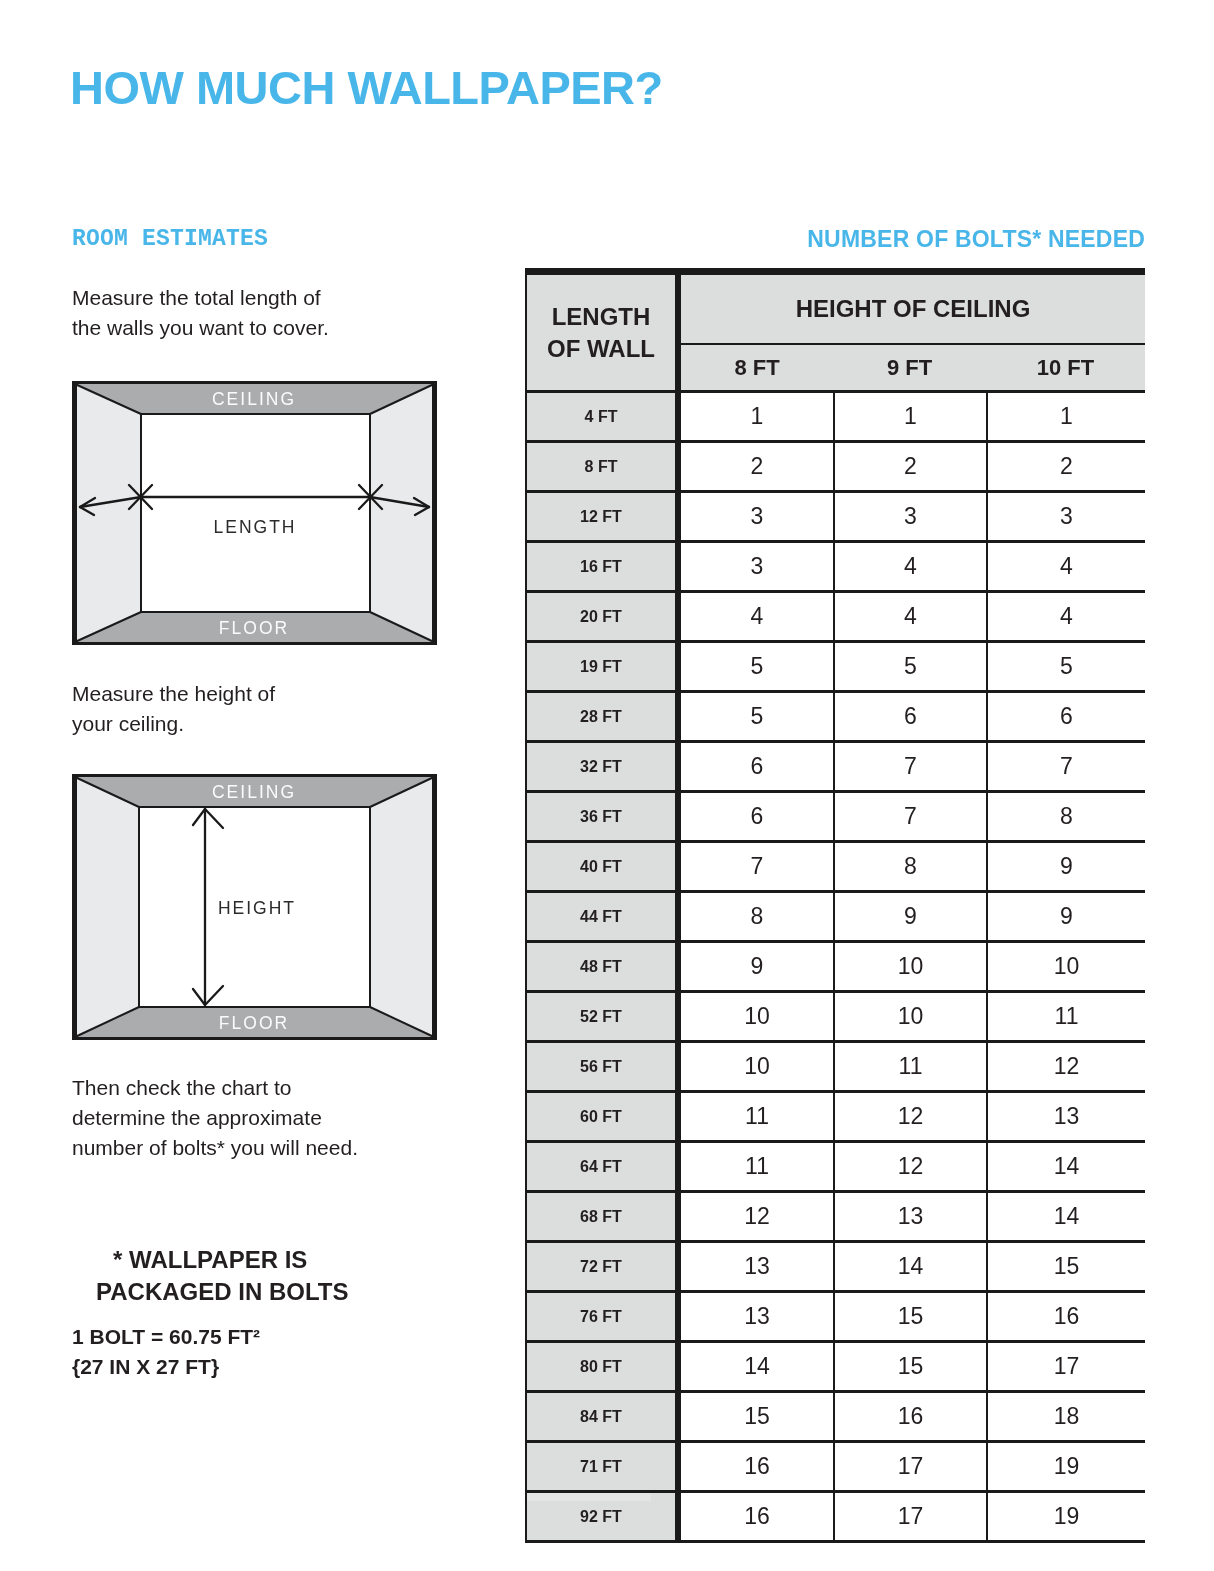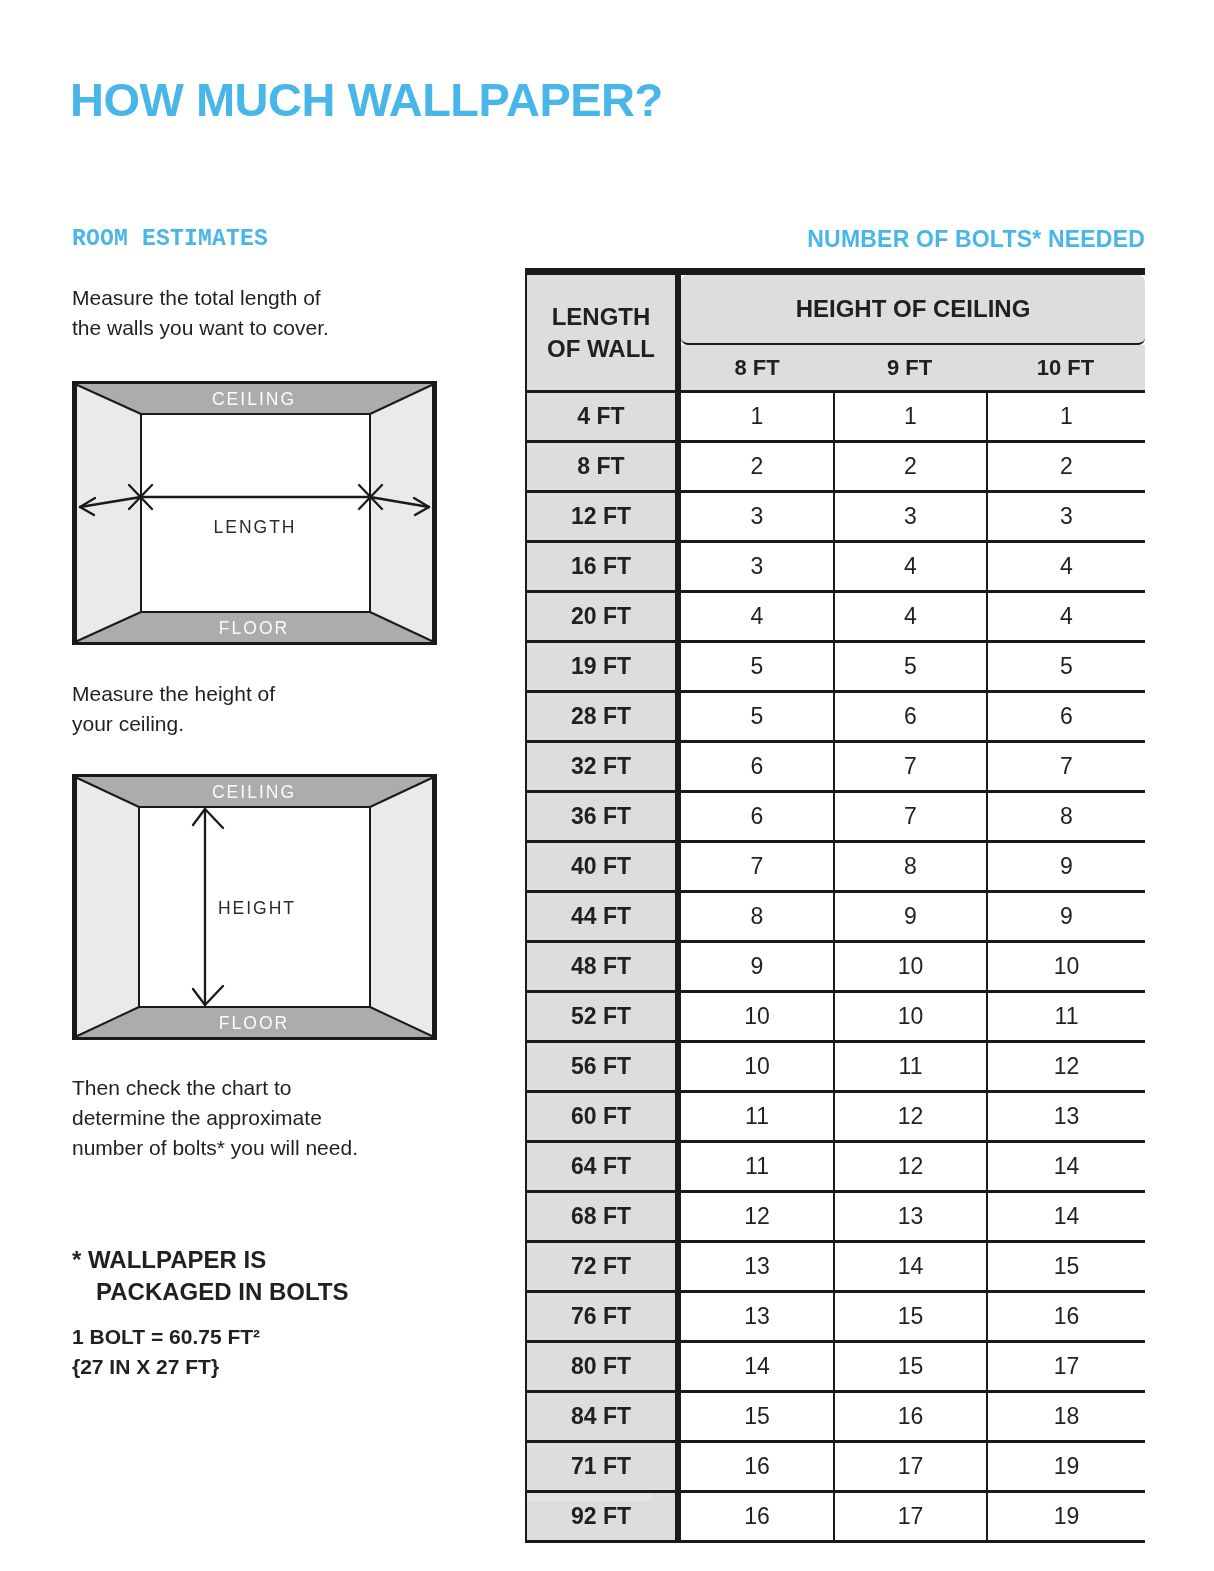--- a/index.html
+++ b/index.html
@@ -5,33 +5,33 @@
   :root { --accent:#49b6e9; --ink:#231f20; --line:#1a1a1a; --cellgray:#dcdddd; }
   * { margin:0; padding:0; box-sizing:border-box; }
   html,body { background:#ffffff; }
   body {
     width:1214px; height:1571px; position:relative;
     font-family:"Liberation Sans","DejaVu Sans",sans-serif;
     color:var(--ink);
   }
   .abs { position:absolute; }
   .page-title {
-    left:70px; top:72px; font-size:47px; font-weight:bold;
+    left:70px; top:60px; font-size:47px; font-weight:bold;
     color:var(--accent); letter-spacing:-0.5px; white-space:nowrap;
   }
   .section-label { font-size:23px; font-weight:bold; color:var(--accent); letter-spacing:0.2px; }
   #room-estimates { left:72px; top:226px;font-family:Liberation Mono, monospace; }
   #table-title { left:525px; top:226px; width:620px; text-align:right; }
   .para { font-size:21px; line-height:1.42; white-space:pre-line; color:var(--ink); }
   #step1 { left:72px; top:283px; }
   #step2 { left:72px; top:679px; }
   #step3 { left:72px; top:1073px; }
   #footnote {
     left:72px; top:1244px; font-size:24px; font-weight:bold; line-height:1.33;
-    white-space:pre-line; padding-left:24px; text-indent:-24px;
+    white-space:pre-line; padding-left:24px; text-indent:-24px;text-align:center;
   }
   #bolt-info {
     left:72px; top:1322px; font-size:21px; font-weight:bold; line-height:1.45;
     white-space:pre-line;
   }
   #diagram1 { left:72px; top:381px; }
   #diagram2 { left:72px; top:774px; }
   svg text { font-family:"Liberation Sans","DejaVu Sans",sans-serif; }
   .room-surface-label { font-size:17.5px; letter-spacing:2px; fill:#fbfbfb; }
   .measure-label { font-size:17.5px; letter-spacing:2px; fill:#2b2b2b; }
@@ -42,31 +42,31 @@
     border-top:7px solid var(--line); border-left:2px solid var(--line);
   }
   .thead { display:grid; grid-template-columns:154px 464px; border-bottom:3px solid var(--line); }
   .h-left {
     background:var(--cellgray); border-right:6px solid var(--line);
     display:flex; align-items:center; justify-content:center;
     font-weight:bold; font-size:24px; text-align:center; white-space:pre-line; line-height:1.3;
   }
   .h-group {
     height:70px; background:var(--cellgray); border-bottom:2px solid var(--line);
-    display:flex; align-items:center; justify-content:center; font-weight:bold; font-size:24px;border-radius:7px;
+    display:flex; align-items:center; justify-content:center; font-weight:bold; font-size:24px;
   }
   .h-sub { height:45px; background:var(--cellgray); display:grid; grid-template-columns:152px 153px 159px; }
   .h-sub > div { display:flex; align-items:center; justify-content:center; font-weight:bold; font-size:22px; }
   .trow {
     display:grid; grid-template-columns:154px 152px 153px 159px;
     height:50px; border-bottom:3px solid var(--line);
   }
   .length-cell {
     background:var(--cellgray); border-right:6px solid var(--line);
-    font-weight:bold; font-size:23px; display:flex; align-items:center; justify-content:center;
+    font-weight:bold; font-size:16px; display:flex; align-items:center; justify-content:center;
   }
   .value-cell { font-size:23px; display:flex; align-items:center; justify-content:center; background:#fff; }
   .value-cell.sep { border-left:2px solid var(--line); }
   #tail-strip { left:527px; top:1493px; width:124px; height:8px; background:#e3e4e4; }
 </style>
 </head>
 <body>
 
 <h1 class="abs page-title">HOW MUCH WALLPAPER?</h1>
 

